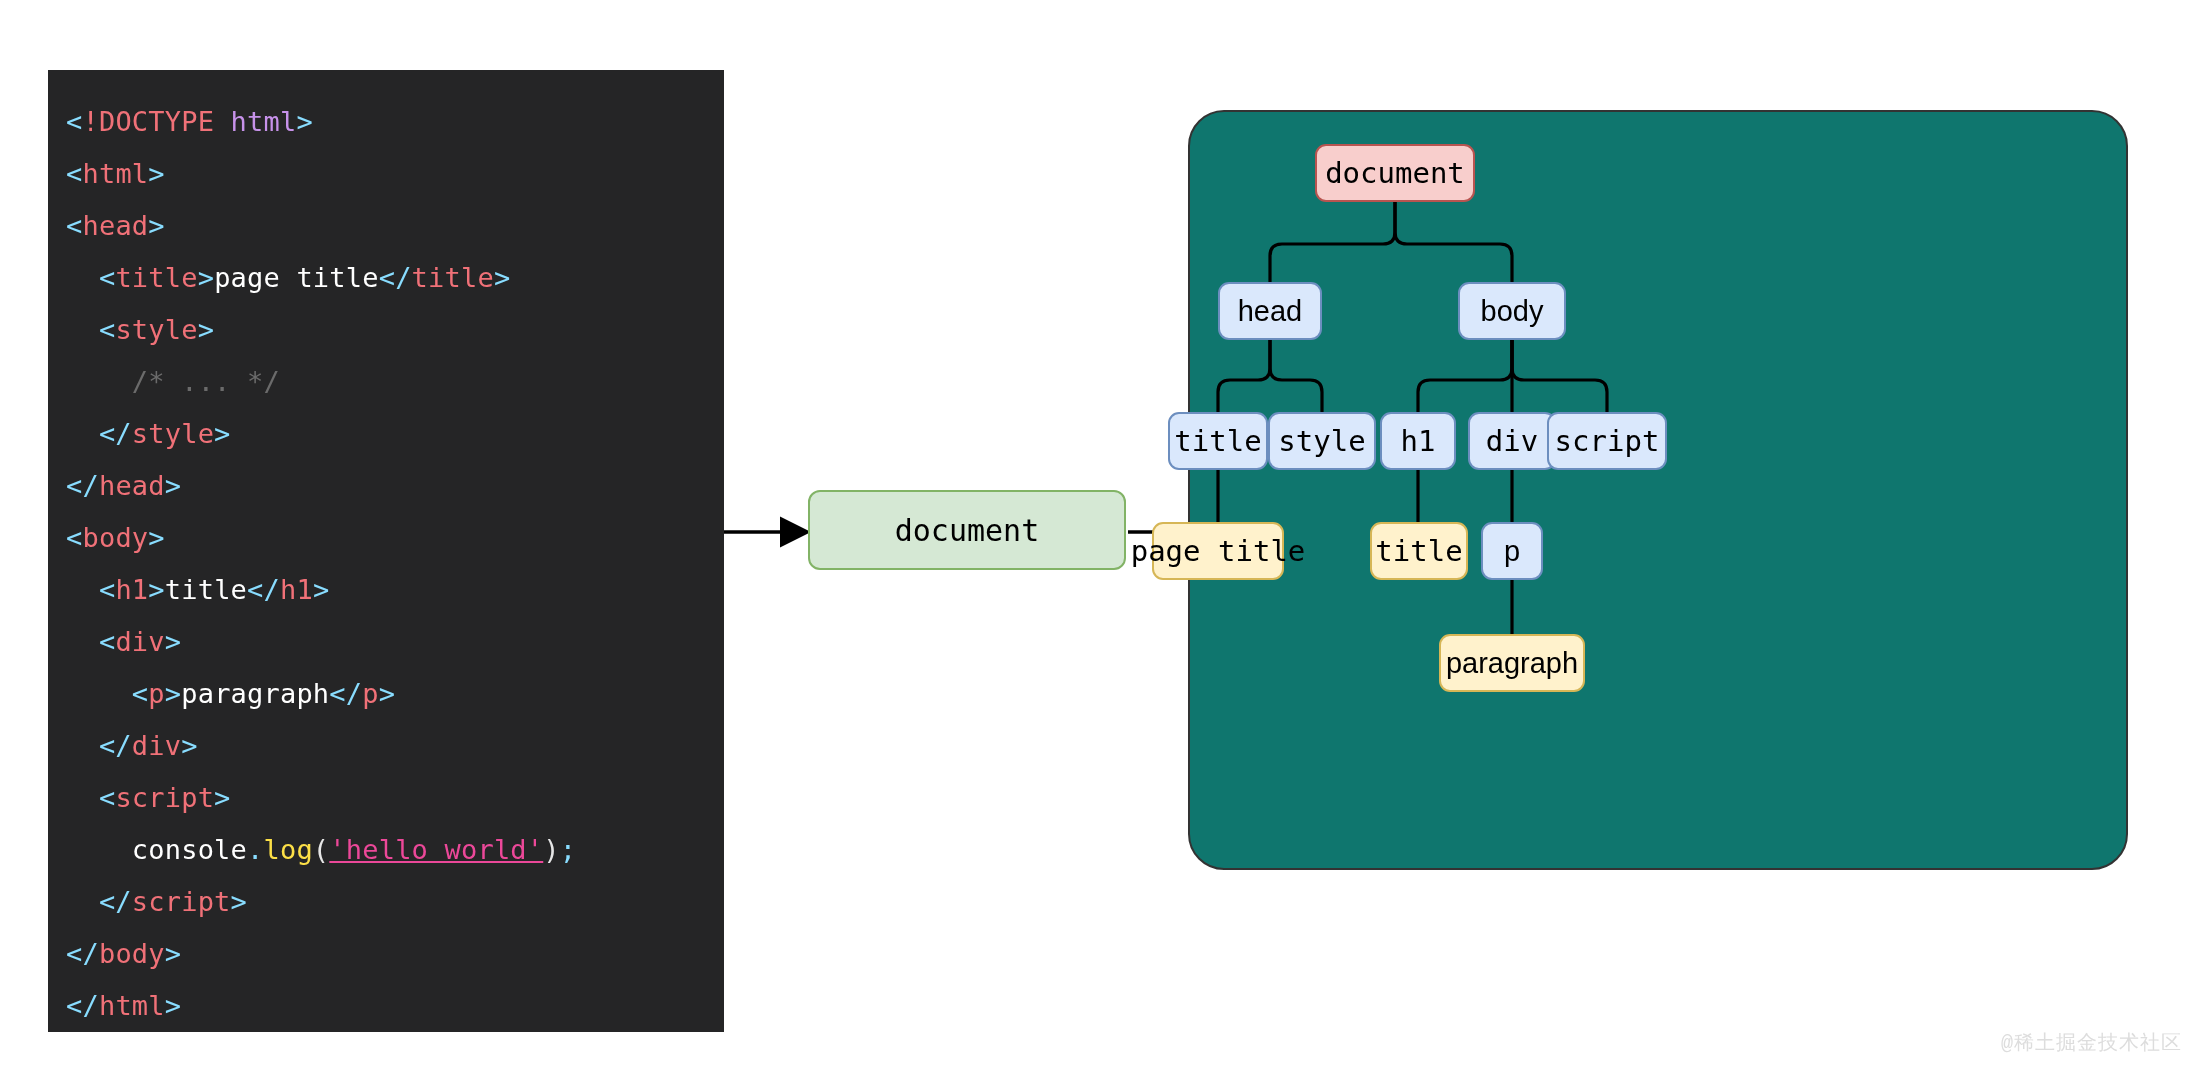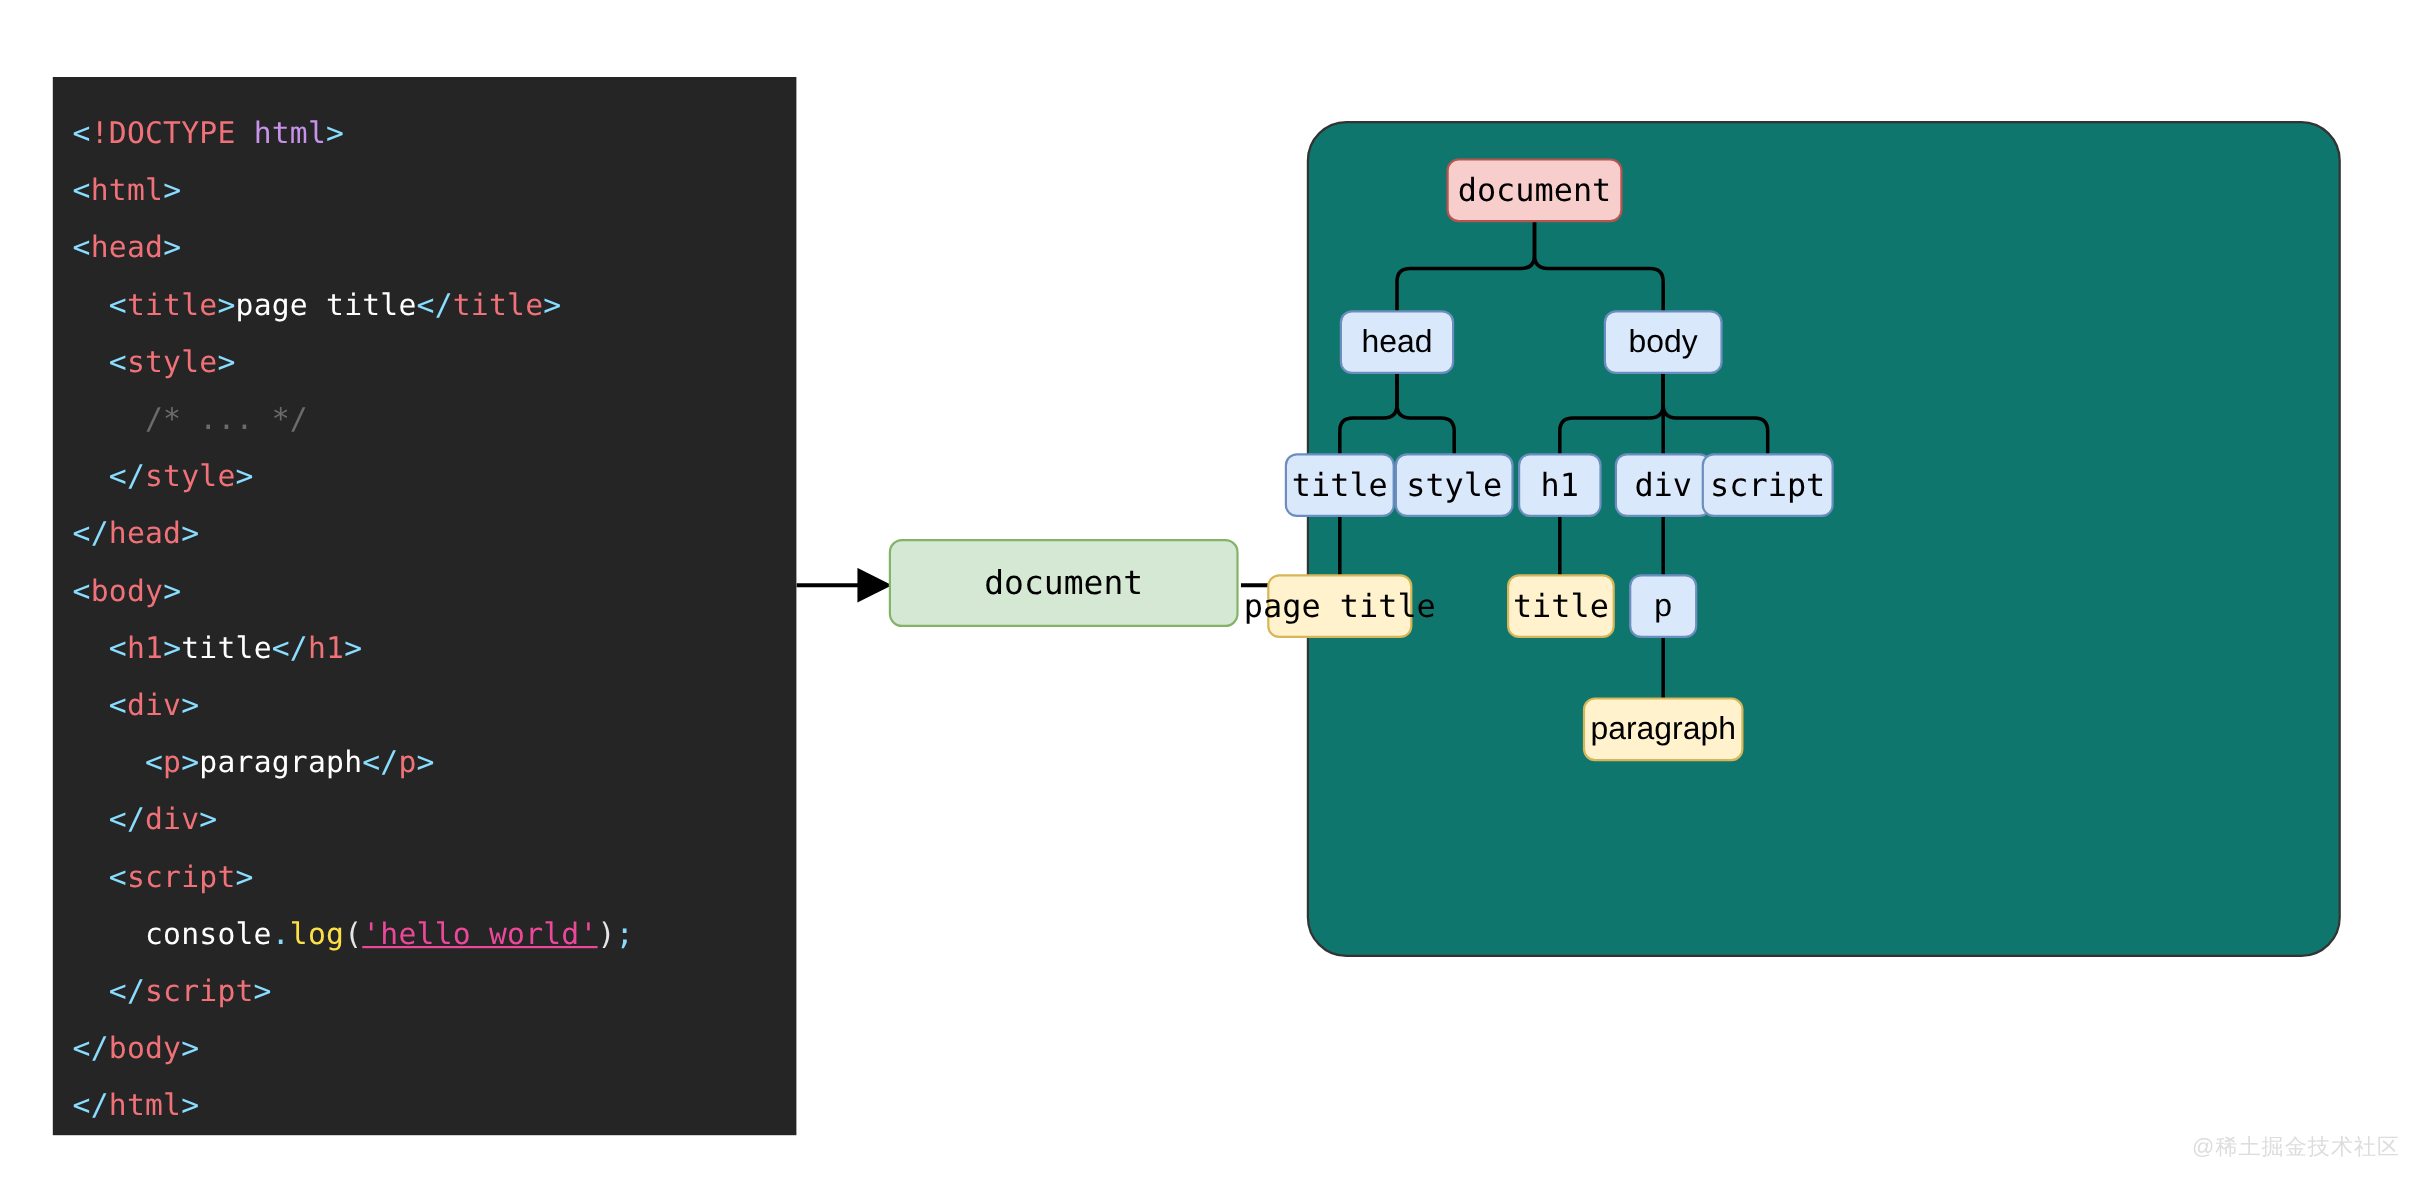--- a/index.html
+++ b/index.html
@@ -84,21 +84,21 @@
   .node.mono { font-family: "DejaVu Sans Mono", "Liberation Mono", monospace; }
   .node.sans { font-family: "Liberation Sans", sans-serif; }
   .node.red  { background: #f8cecc; border: 2px solid #b85450; }
   .node.blue { background: #dae8fc; border: 2px solid #6c8ebf; }
   .node.yell { background: #fff2cc; border: 2px solid #d6b656; }
 
   
   #watermark {
     position: absolute;
     right: 22px; bottom: 14px;
-    font-family: Liberation Sans, sans-serif;
+    font-family: Liberation Mono, monospace;
     font-size: 20px;
     color: #dddddd;
     letter-spacing: 1px;
   }
 </style>
 </head>
 <body>
 
 <div id="code-panel">
   <div id="code-listing"><span class="ln"><span class="pu">&lt;</span><span class="tg">!DOCTYPE</span><span class="tx"> </span><span class="at">html</span><span class="pu">&gt;</span></span><span class="ln"><span class="pu">&lt;</span><span class="tg">html</span><span class="pu">&gt;</span></span><span class="ln"><span class="pu">&lt;</span><span class="tg">head</span><span class="pu">&gt;</span></span><span class="ln"><span class="pu">  &lt;</span><span class="tg">title</span><span class="pu">&gt;</span><span class="tx">page title</span><span class="pu">&lt;/</span><span class="tg">title</span><span class="pu">&gt;</span></span><span class="ln"><span class="pu">  &lt;</span><span class="tg">style</span><span class="pu">&gt;</span></span><span class="ln"><span class="cm">    /* ... */</span></span><span class="ln"><span class="pu">  &lt;/</span><span class="tg">style</span><span class="pu">&gt;</span></span><span class="ln"><span class="pu">&lt;/</span><span class="tg">head</span><span class="pu">&gt;</span></span><span class="ln"><span class="pu">&lt;</span><span class="tg">body</span><span class="pu">&gt;</span></span><span class="ln"><span class="pu">  &lt;</span><span class="tg">h1</span><span class="pu">&gt;</span><span class="tx">title</span><span class="pu">&lt;/</span><span class="tg">h1</span><span class="pu">&gt;</span></span><span class="ln"><span class="pu">  &lt;</span><span class="tg">div</span><span class="pu">&gt;</span></span><span class="ln"><span class="pu">    &lt;</span><span class="tg">p</span><span class="pu">&gt;</span><span class="tx">paragraph</span><span class="pu">&lt;/</span><span class="tg">p</span><span class="pu">&gt;</span></span><span class="ln"><span class="pu">  &lt;/</span><span class="tg">div</span><span class="pu">&gt;</span></span><span class="ln"><span class="pu">  &lt;</span><span class="tg">script</span><span class="pu">&gt;</span></span><span class="ln"><span class="tx">    console</span><span class="dt">.</span><span class="fn">log</span><span class="pn">(</span><span class="st">'hello world'</span><span class="pn">)</span><span class="dt">;</span></span><span class="ln"><span class="pu">  &lt;/</span><span class="tg">script</span><span class="pu">&gt;</span></span><span class="ln"><span class="pu">&lt;/</span><span class="tg">body</span><span class="pu">&gt;</span></span><span class="ln"><span class="pu">&lt;/</span><span class="tg">html</span><span class="pu">&gt;</span></span></div>

